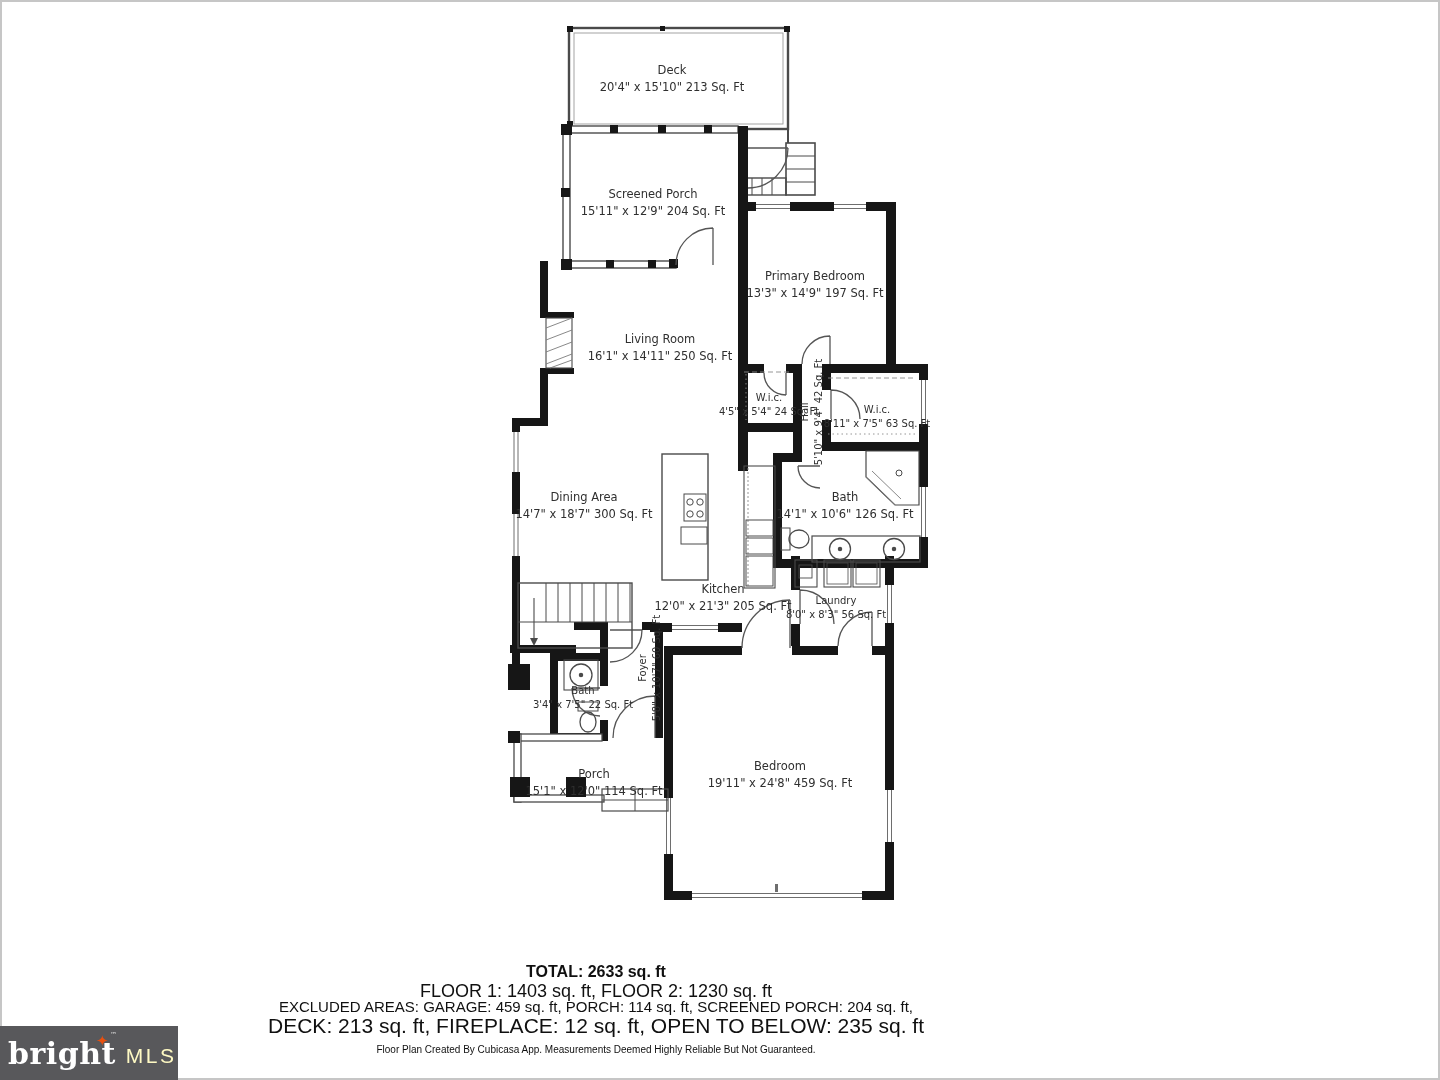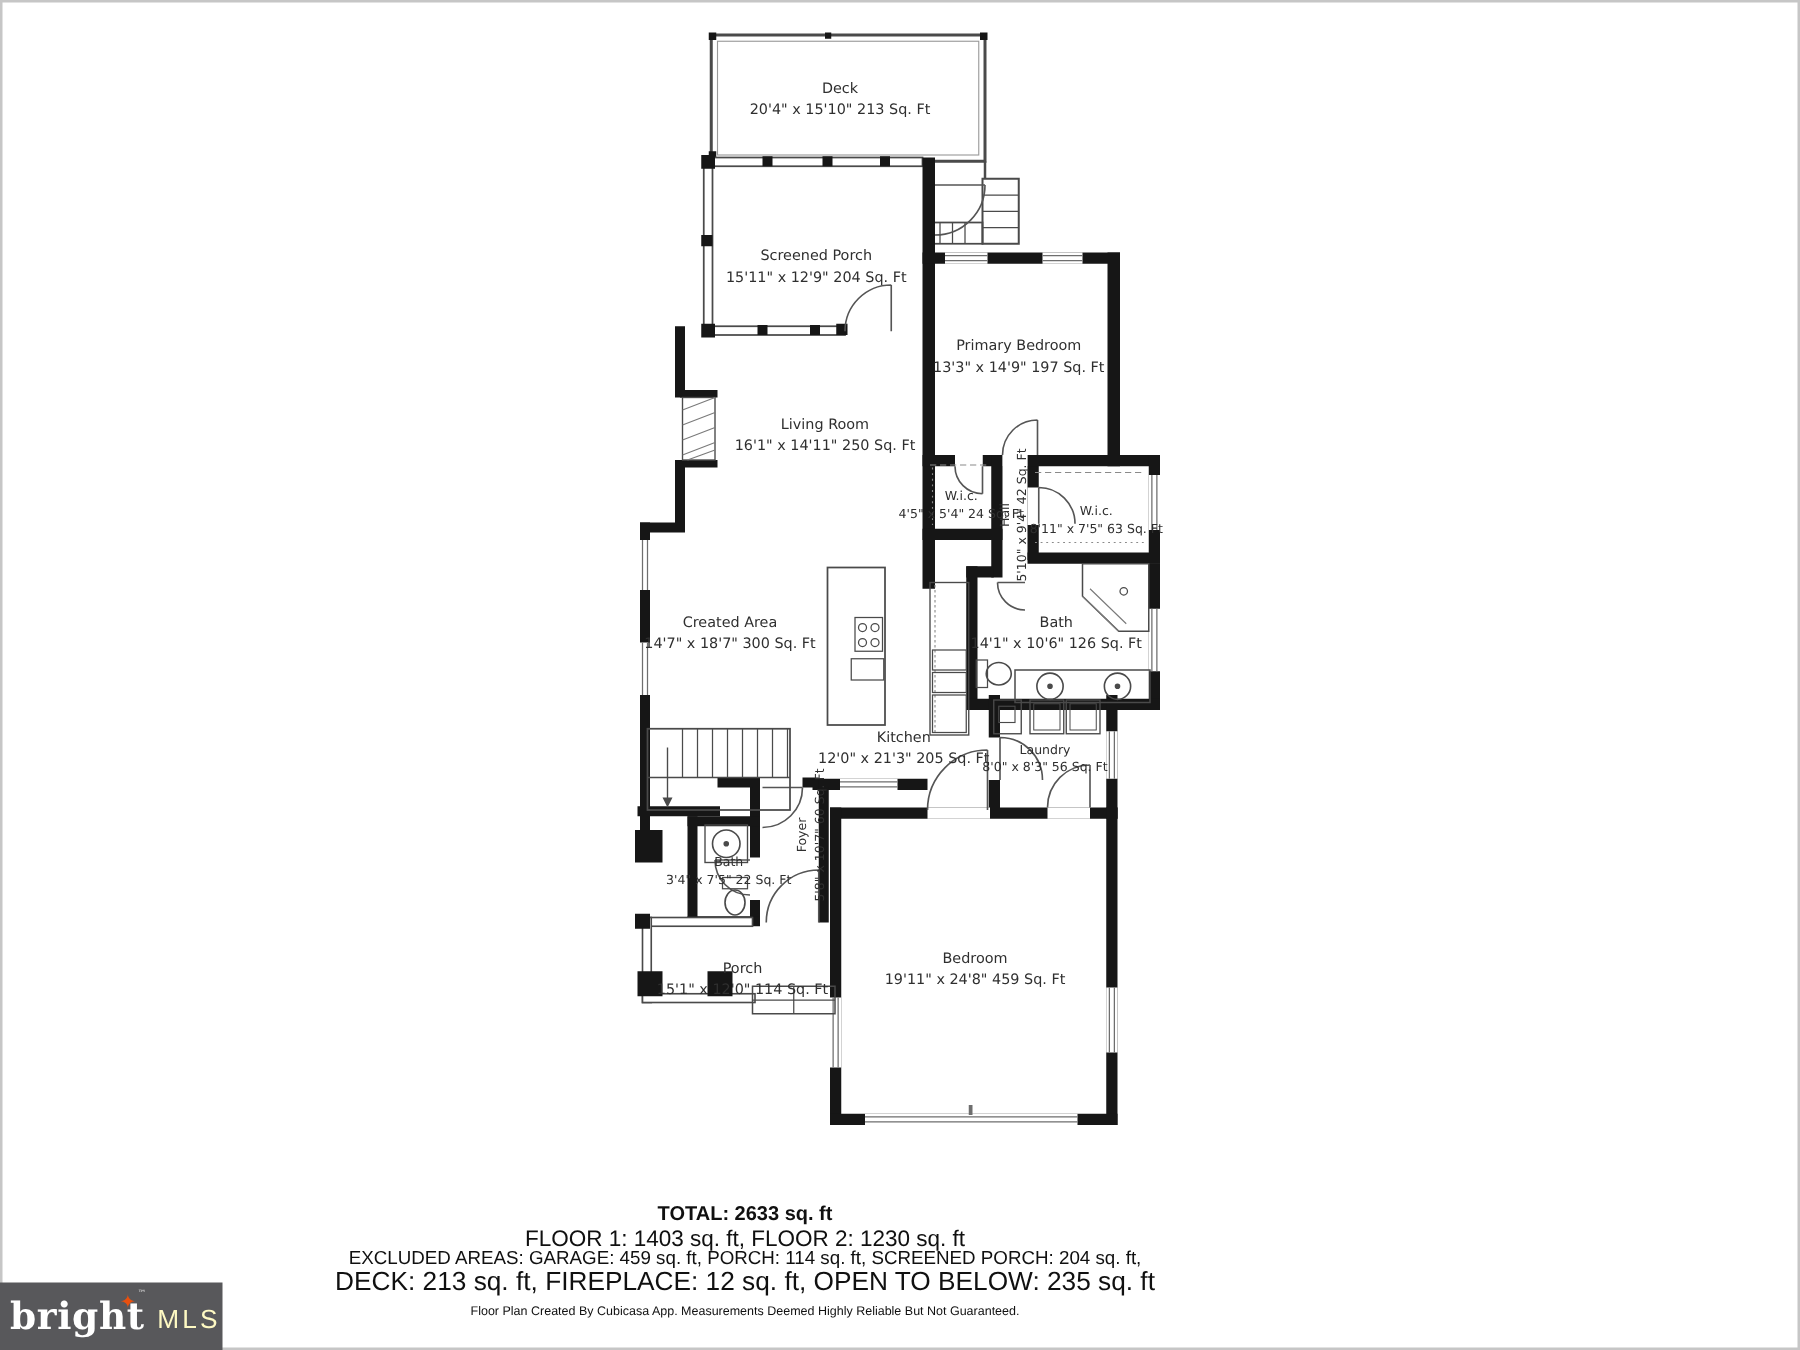--- a/index.html
+++ b/index.html
@@ -11,21 +11,21 @@
   svg.plan{position:absolute;left:0;top:0;}
   
   .lbl{
     position:absolute;text-align:center;color:#2f2f2f;
     font-size:11.5px;line-height:1.45;white-space:nowrap;
     transform:translate(-50%,-50%);
   }
   .lbl.small{font-size:10px;line-height:1.4;}
   .lbl.vert{transform:translate(-50%,-50%) rotate(-90deg);}
   #lbl-deck{left:672px;top:79px;}
-  #lbl-screened-porch{left:653px;top:213px;}
+  #lbl-screened-porch{left:653px;top:203px;}
   #lbl-primary-bedroom{left:815px;top:285px;}
   #lbl-living-room{left:660px;top:348px;}
   #lbl-wic-small{left:769px;top:405px;}
   #lbl-hall{left:812px;top:412px;}
   #lbl-wic-large{left:877px;top:417px;}
   #lbl-bath-primary{left:845px;top:506px;}
   #lbl-dining-area{left:584px;top:506px;}
   #lbl-kitchen{left:723px;top:598px;}
   #lbl-laundry{left:836px;top:608px;}
   #lbl-foyer{left:650px;top:668px;}
@@ -331,21 +331,21 @@
   </div>
   <div class="lbl small" id="lbl-wic-large">
     <div>W.i.c.</div>
     <div>8'11" x 7'5" 63 Sq. Ft</div>
   </div>
   <div class="lbl" id="lbl-bath-primary">
     <div>Bath</div>
     <div>14'1" x 10'6" 126 Sq. Ft</div>
   </div>
   <div class="lbl" id="lbl-dining-area">
-    <div>Created Area</div>
+    <div>Dining Area</div>
     <div>14'7" x 18'7" 300 Sq. Ft</div>
   </div>
   <div class="lbl" id="lbl-kitchen">
     <div>Kitchen</div>
     <div>12'0" x 21'3" 205 Sq. Ft</div>
   </div>
   <div class="lbl small" id="lbl-laundry">
     <div>Laundry</div>
     <div>8'0" x 8'3" 56 Sq. Ft</div>
   </div>

